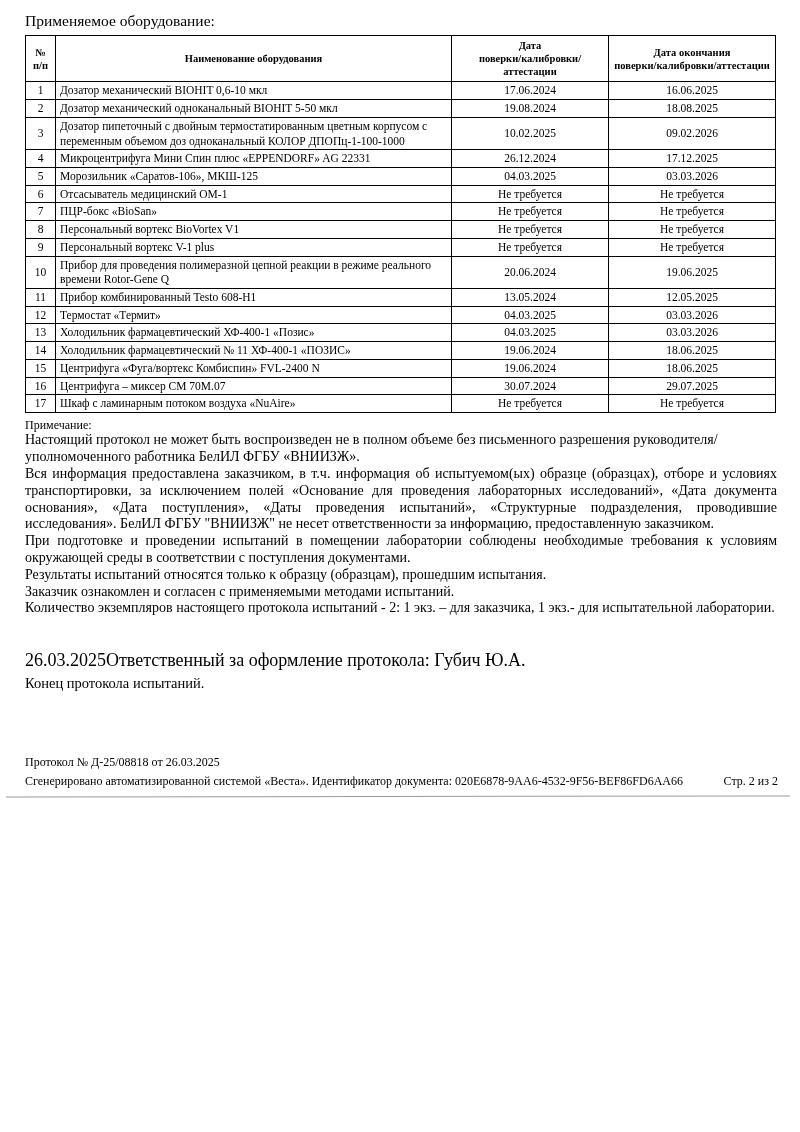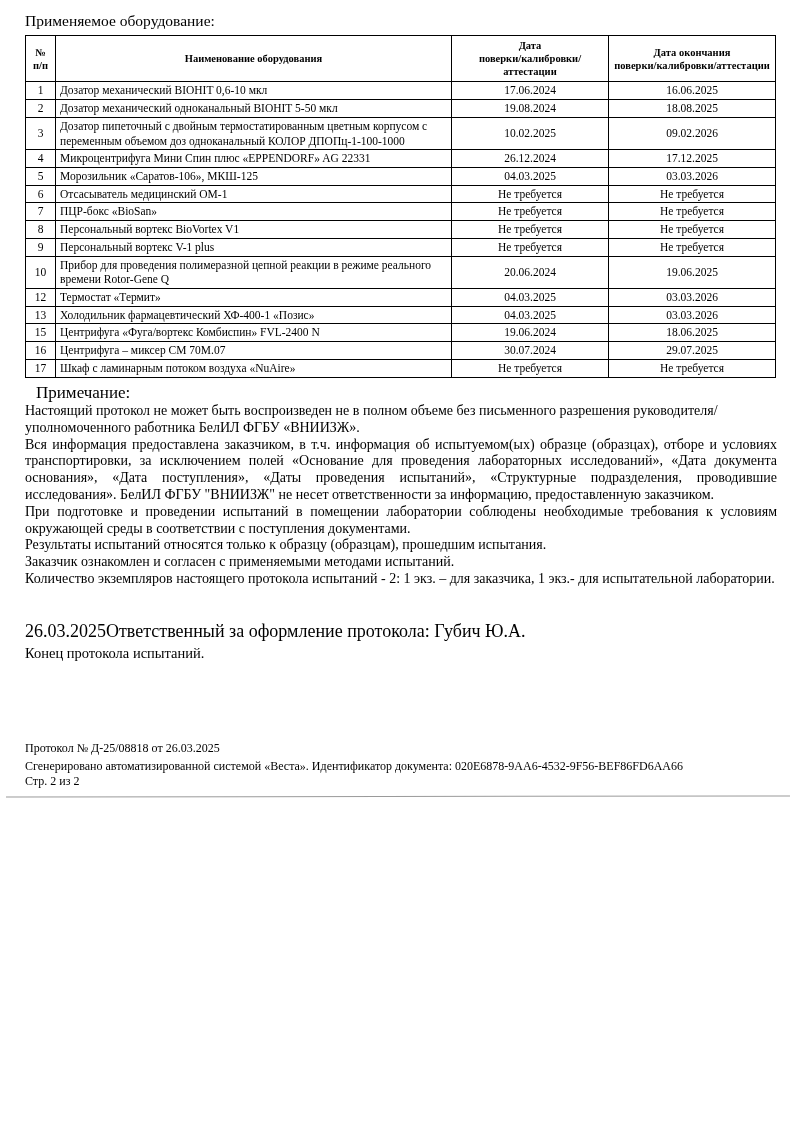--- a/index.html
+++ b/index.html
@@ -50,41 +50,41 @@
   col.col-date1 { width: 157px; }
   col.col-date2 { width: 167px; }
 
   .notes { margin-top: 5px; }
   .notes p {
     margin: 0;
     font-size: 14px;
     line-height: 1.2;
   }
   .notes p.just { text-align: justify; }
-  .notes .notes-heading { font-size: 17px; margin-left: 11px; }
+  .notes .notes-heading { font-size: 12px; }
 
   .sign-block { margin-top: 32px; }
   .sign-row {
     display: flex;
     justify-content: flex-start;
     font-size: 18px;
     line-height: 1.3;
   }
   .end-line { font-size: 14.5px; line-height: 1.45; }
 
   .footer {
     position: absolute;
     left: 25px;
     right: 22px;
     bottom: 12px;
     font-size: 12px;
     line-height: 1.2;
   }
   .footer .f-line1 { margin-bottom: 4px; }
-  .footer .f-line2 { display: flex; justify-content: space-between; flex-direction: column; }
+  .footer .f-line2 { display: flex; justify-content: space-between; }
   .scan-edge-bottom {
     position: absolute;
     left: 6px;
     right: 10px;
     bottom: 3px;
     height: 1px;
     background: #9a9a9a;
     transform: rotate(-0.08deg);
   }
 </style>
@@ -168,30 +168,42 @@
           <td class="c2">Не требуется</td>
           <td class="c3">Не требуется</td>
         </tr>
         <tr>
           <td class="c0">10</td>
           <td class="c1">Прибор для проведения полимеразной цепной реакции в режиме реального времени Rotor-Gene Q</td>
           <td class="c2">20.06.2024</td>
           <td class="c3">19.06.2025</td>
         </tr>
         <tr>
+          <td class="c0">11</td>
+          <td class="c1">Прибор комбинированный Testo 608-H1</td>
+          <td class="c2">13.05.2024</td>
+          <td class="c3">12.05.2025</td>
+        </tr>
+        <tr>
           <td class="c0">12</td>
           <td class="c1">Термостат «Термит»</td>
           <td class="c2">04.03.2025</td>
           <td class="c3">03.03.2026</td>
         </tr>
         <tr>
           <td class="c0">13</td>
           <td class="c1">Холодильник фармацевтический ХФ-400-1 «Позис»</td>
           <td class="c2">04.03.2025</td>
           <td class="c3">03.03.2026</td>
+        </tr>
+        <tr>
+          <td class="c0">14</td>
+          <td class="c1">Холодильник фармацевтический № 11 ХФ-400-1 «ПОЗИС»</td>
+          <td class="c2">19.06.2024</td>
+          <td class="c3">18.06.2025</td>
         </tr>
         <tr>
           <td class="c0">15</td>
           <td class="c1">Центрифуга «Фуга/вортекс Комбиспин» FVL-2400 N</td>
           <td class="c2">19.06.2024</td>
           <td class="c3">18.06.2025</td>
         </tr>
         <tr>
           <td class="c0">16</td>
           <td class="c1">Центрифуга – миксер СМ 70М.07</td>

